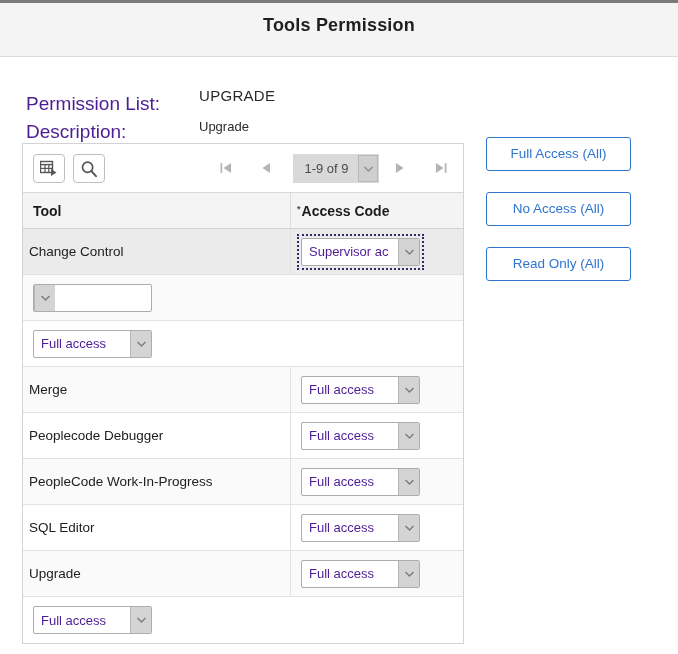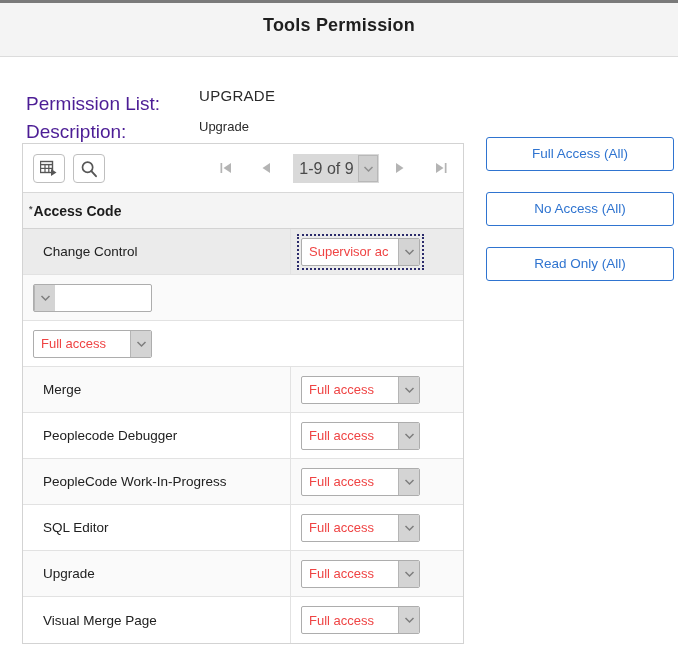--- a/index.html
+++ b/index.html
@@ -96,21 +96,21 @@
     width: 86px;
     background: #d9d9d9;
     border: none;
     display: flex;
     align-items: center;
     cursor: pointer;
   }
   #pager-label {
     flex: 1;
     text-align: center;
-    font-size: 16px;
+    font-size: 13px;
     color: #4a4a4a;
     padding-left: 2px;
   }
   #pager-arrow {
     width: 20px; height: 27px;
     margin: 1px 1px 1px 0;
     background: #cfcfcf;
     border: 1px solid #b8b8b8;
     display: flex; align-items: center; justify-content: center;
   }
@@ -147,21 +147,21 @@
     height: 46px;
     border-bottom: 1px solid #e2e2e2;
     background: #ffffff;
   }
   .grid-row:last-child { border-bottom: none; }
   .grid-row.alt  { background: #fafafa; }
   .grid-row.sel  { background: #ebebeb; }
 
   .cell-tool {
     width: 268px;
-    padding-left: 20px;
+    padding-left: 6px;
     display: flex; align-items: center;
     font-size: 13.5px;
     color: #212121;
     border-right: 1px solid #e2e2e2;
   }
   .cell-access {
     flex: 1;
     display: flex; align-items: center;
     padding-left: 6px;
   }
@@ -184,40 +184,40 @@
     border-radius: 2px;
     cursor: pointer;
     overflow: hidden;
   }
   .fake-select .sv {
     flex: 1;
     display: flex;
     align-items: center;
     padding-left: 7px;
     font-size: 13px;
-    color: #ef4444;
+    color: #4c1d95;
     white-space: nowrap;
     overflow: hidden;
   }
   .fake-select .sarrow {
     width: 21px;
     background: #d4d4d4;
     border-left: 1px solid #b5b5b5;
     display: flex; align-items: center; justify-content: center;
   }
 
   
   #side-buttons {
     position: absolute;
     left: 486px; top: 0px;
     width: 164px;
   }
   .side-btn {
     display: block;
-    width: 188px;
+    width: 145px;
     height: 34px;
     margin-bottom: 21px;
     background: #ffffff;
     border: 1px solid #2f74d0;
     border-radius: 3px;
     color: #2f74d0;
     font-size: 13.5px;
     font-family: "Liberation Sans", sans-serif;
     cursor: pointer;
     line-height: 32px;
@@ -293,20 +293,23 @@
 
       <div class="pager-icon" id="nav-last">
         <svg width="14" height="14" viewBox="0 0 14 14">
           <polygon points="2,2 2,12 9.5,7" fill="#b4b4b4"></polygon>
           <rect x="10.8" y="2" width="1.7" height="10" fill="#b4b4b4"></rect>
         </svg>
       </div>
     </div>
 
     <div id="grid-head">
+      <div class="hcell" id="hcell-tool">
+        <span>Tool</span>
+      </div>
       <div class="hcell" id="hcell-access">
         <span class="req-star">*</span>
         <span>Access Code</span>
       </div>
     </div>
 
     <div id="grid-rows">
         <div class="grid-row sel">
           <div class="cell-tool">Change Control</div>
           <div class="cell-access">
@@ -418,21 +421,20 @@
                 <div class="sarrow">
                   <svg width="11" height="8" viewBox="0 0 11 8">
                     <polyline points="1.5,2 5.5,6 9.5,2" fill="none" stroke="#7d7d7d" stroke-width="1.5"></polyline>
                   </svg>
                 </div>
               </div>
             </div>
           </div>
         </div>
         <div class="grid-row">
-          <div class="cell-tool">Visual Merge Page</div>
           <div class="cell-access">
             <div class="sel-wrap">
               <div class="fake-select">
                 <div class="sv">Full access</div>
                 <div class="sarrow">
                   <svg width="11" height="8" viewBox="0 0 11 8">
                     <polyline points="1.5,2 5.5,6 9.5,2" fill="none" stroke="#7d7d7d" stroke-width="1.5"></polyline>
                   </svg>
                 </div>
               </div>

